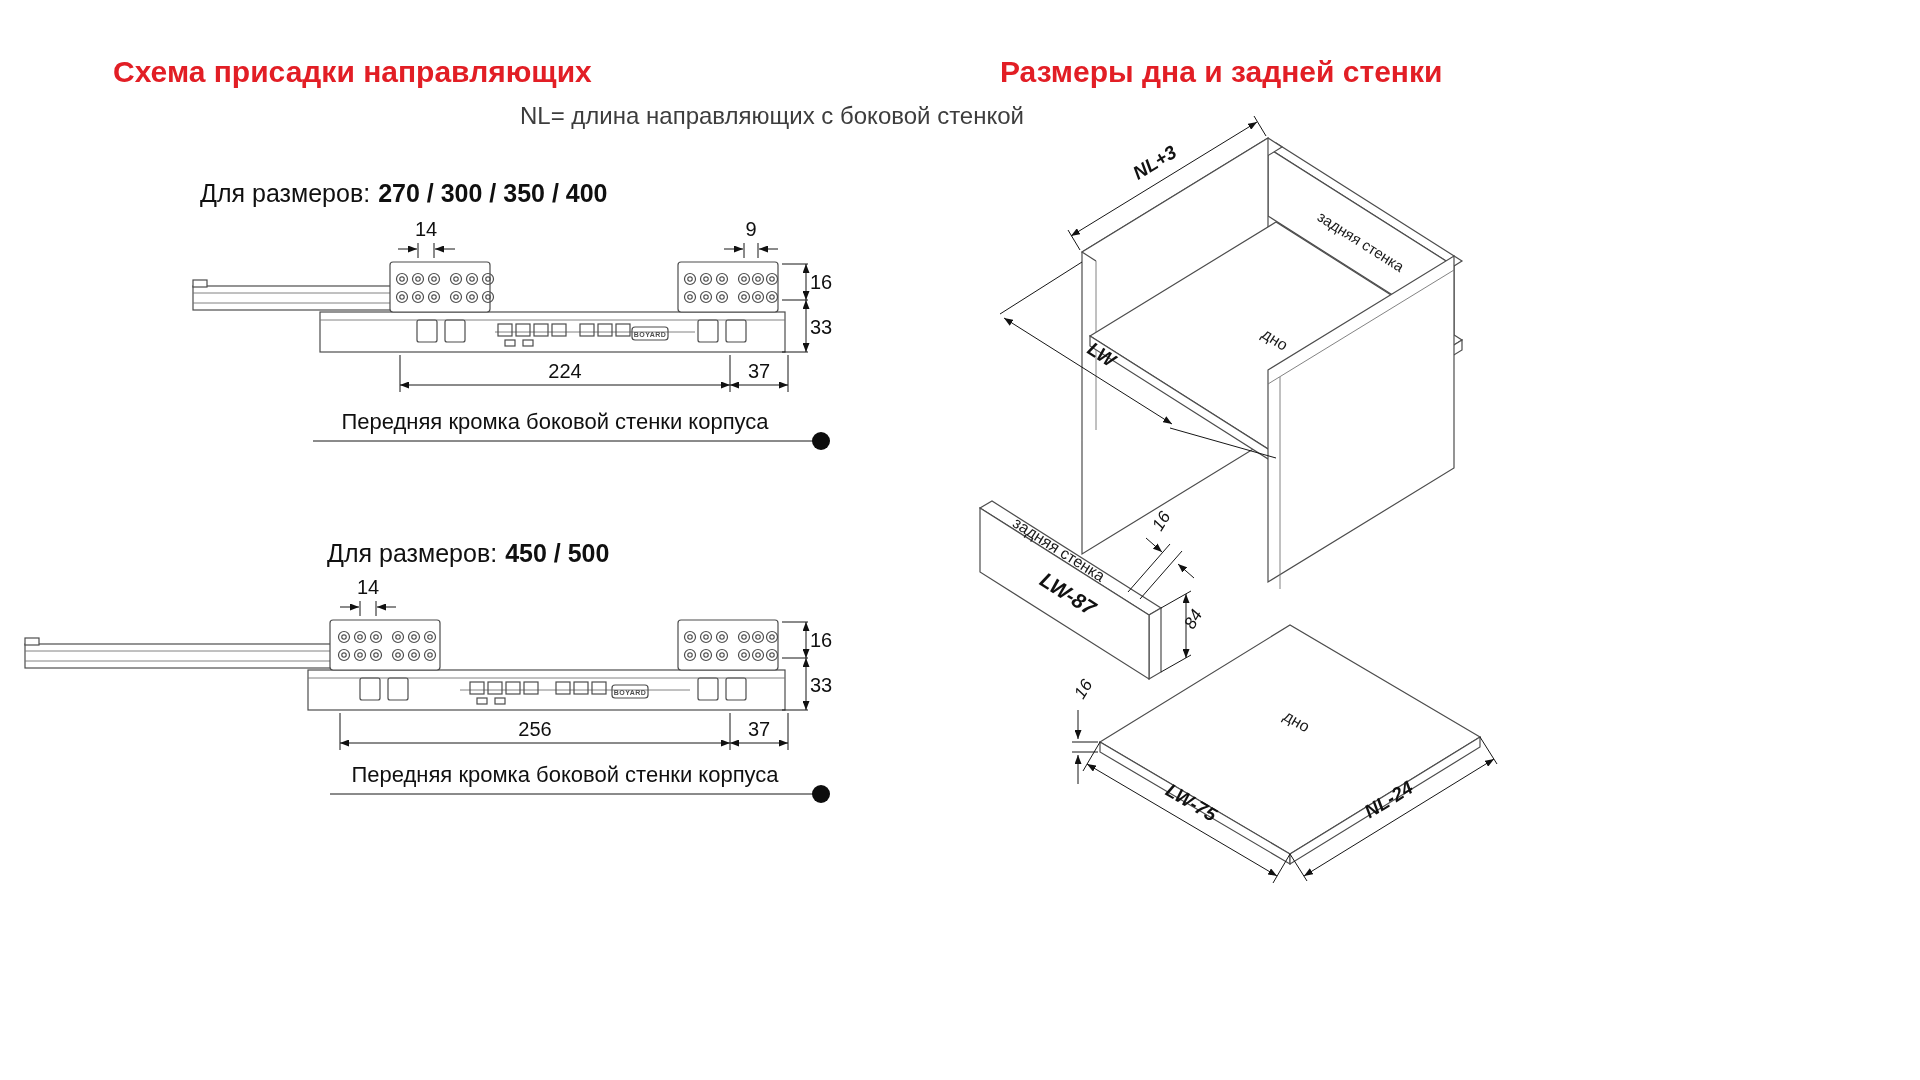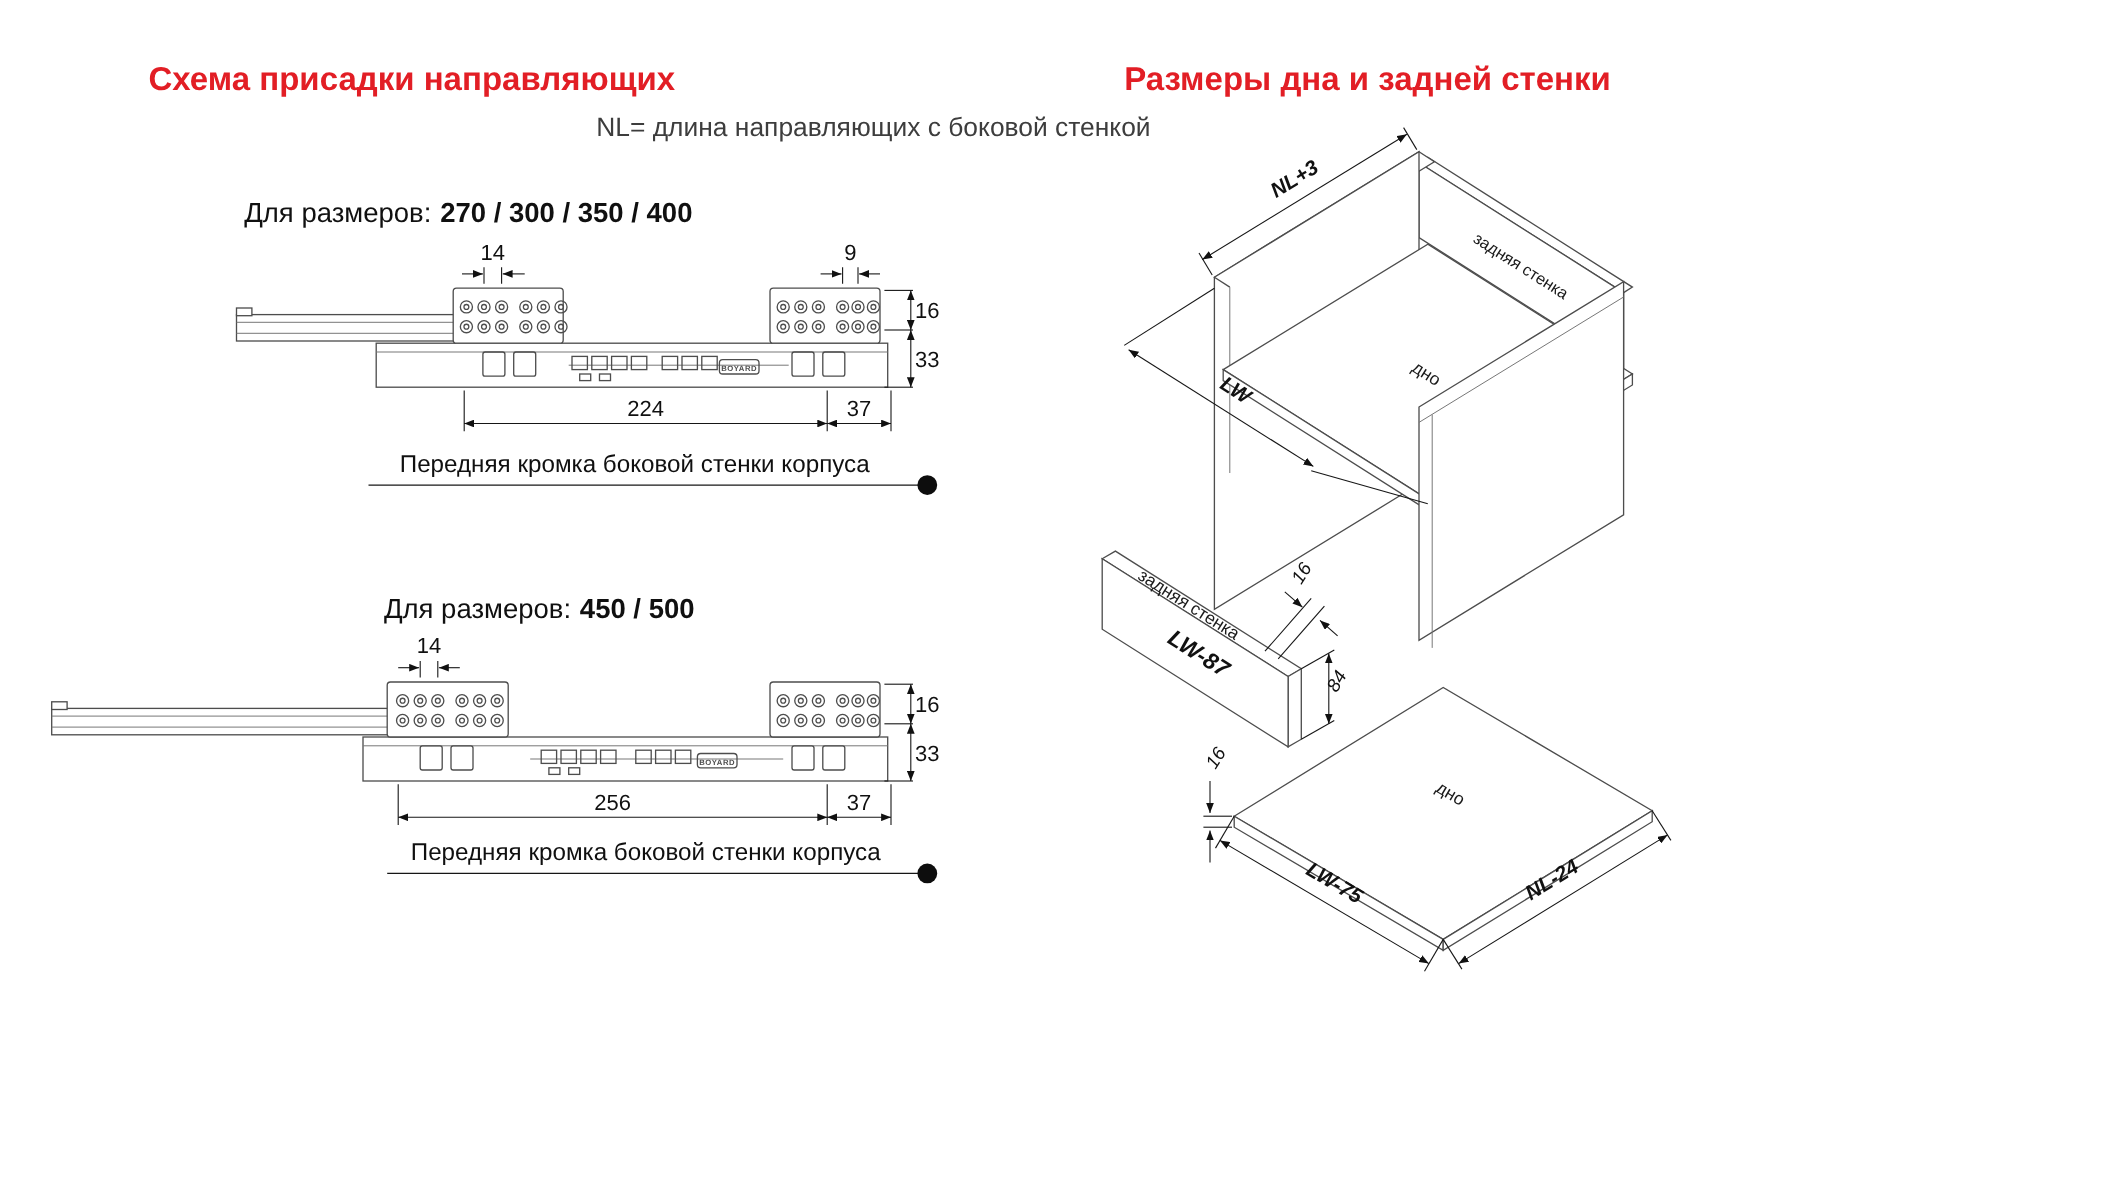--- a/index.html
+++ b/index.html
@@ -1,17 +1,17 @@
 <!DOCTYPE html>
 <html><head>
 <meta charset="utf-8">
 <style>
   html,body{margin:0;padding:0;background:#ffffff;}
   .stage{position:relative;width:1564px;height:1080px;background:#fff;overflow:hidden;
-         font-family:"Liberation Sans","DejaVu Sans",sans-serif;padding-left:22px;}
+         font-family:"Liberation Sans","DejaVu Sans",sans-serif;}
   svg text{font-family:"Liberation Sans","DejaVu Sans",sans-serif;}
   .title{font-size:30px;font-weight:bold;fill:#e21e25;}
   .subtitle{font-size:24px;fill:#3d3d3d;}
   .section{font-size:25px;fill:#101010;}
   .section .b{font-weight:bold;}
   .cap{font-size:22px;fill:#101010;text-anchor:middle;}
   .dimtxt{font-size:20px;fill:#101010;text-anchor:middle;}
   .brandtxt{font-size:7px;font-weight:bold;fill:#4d4d4d;text-anchor:middle;letter-spacing:.5px;}
   .iso-label{font-size:16px;fill:#1a1a1a;text-anchor:middle;}
   .iso-label-sm{font-size:15px;fill:#1a1a1a;text-anchor:middle;}

